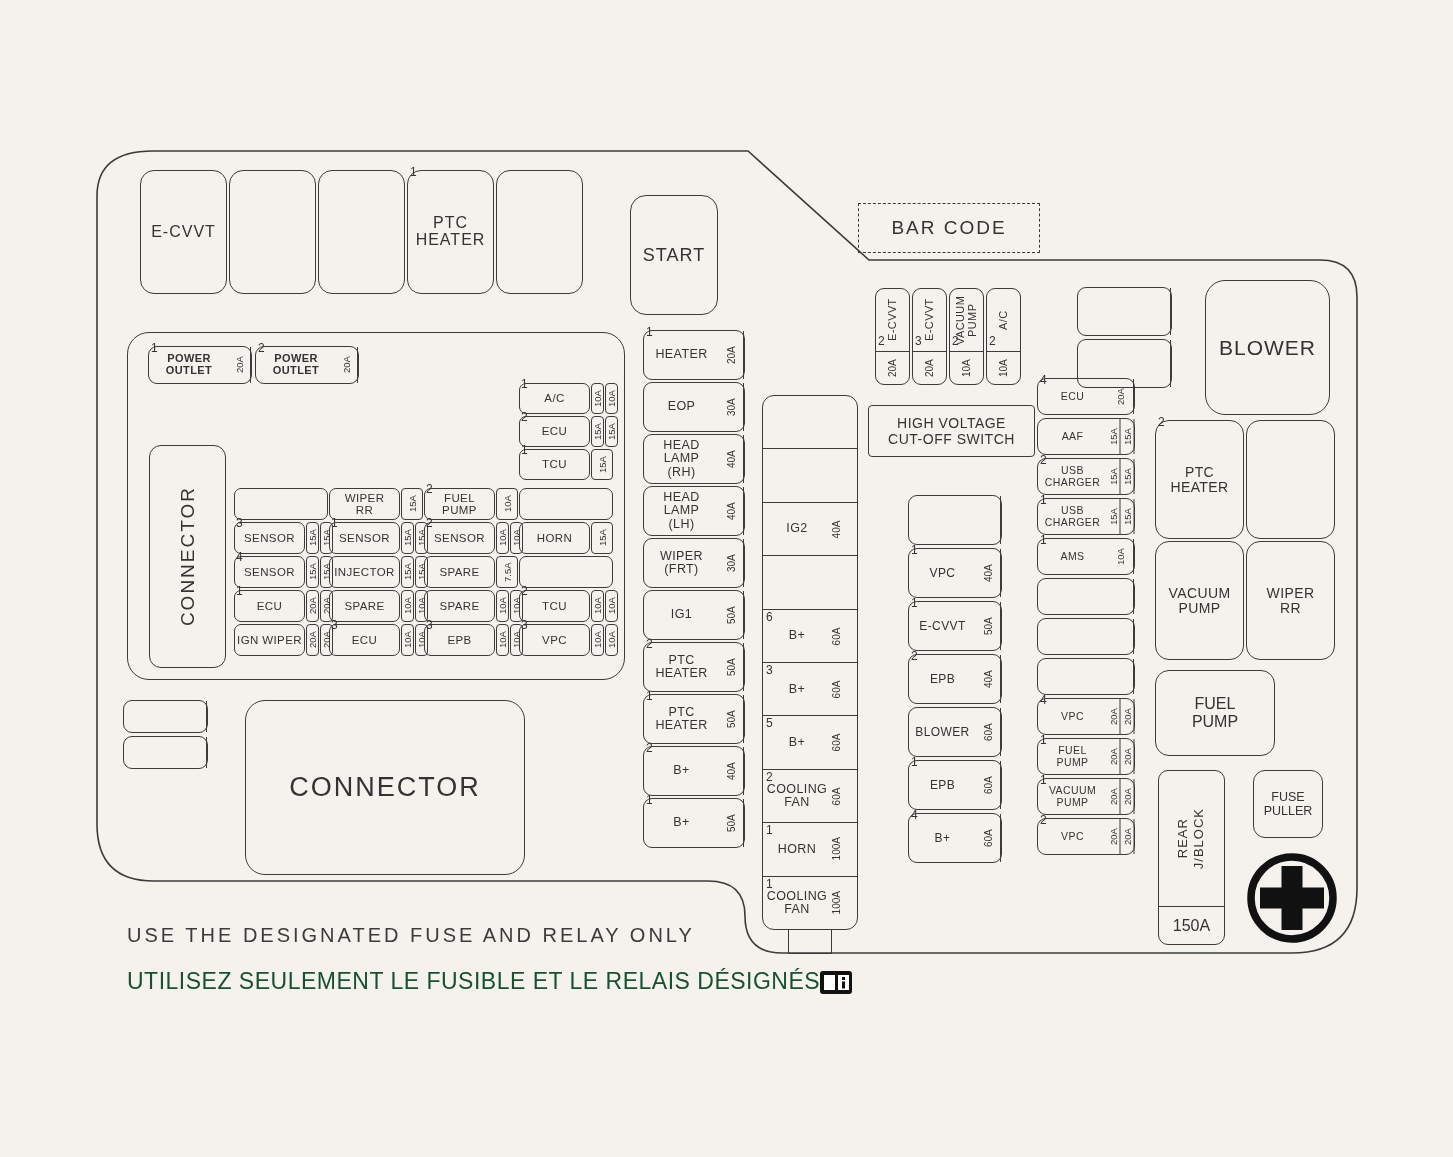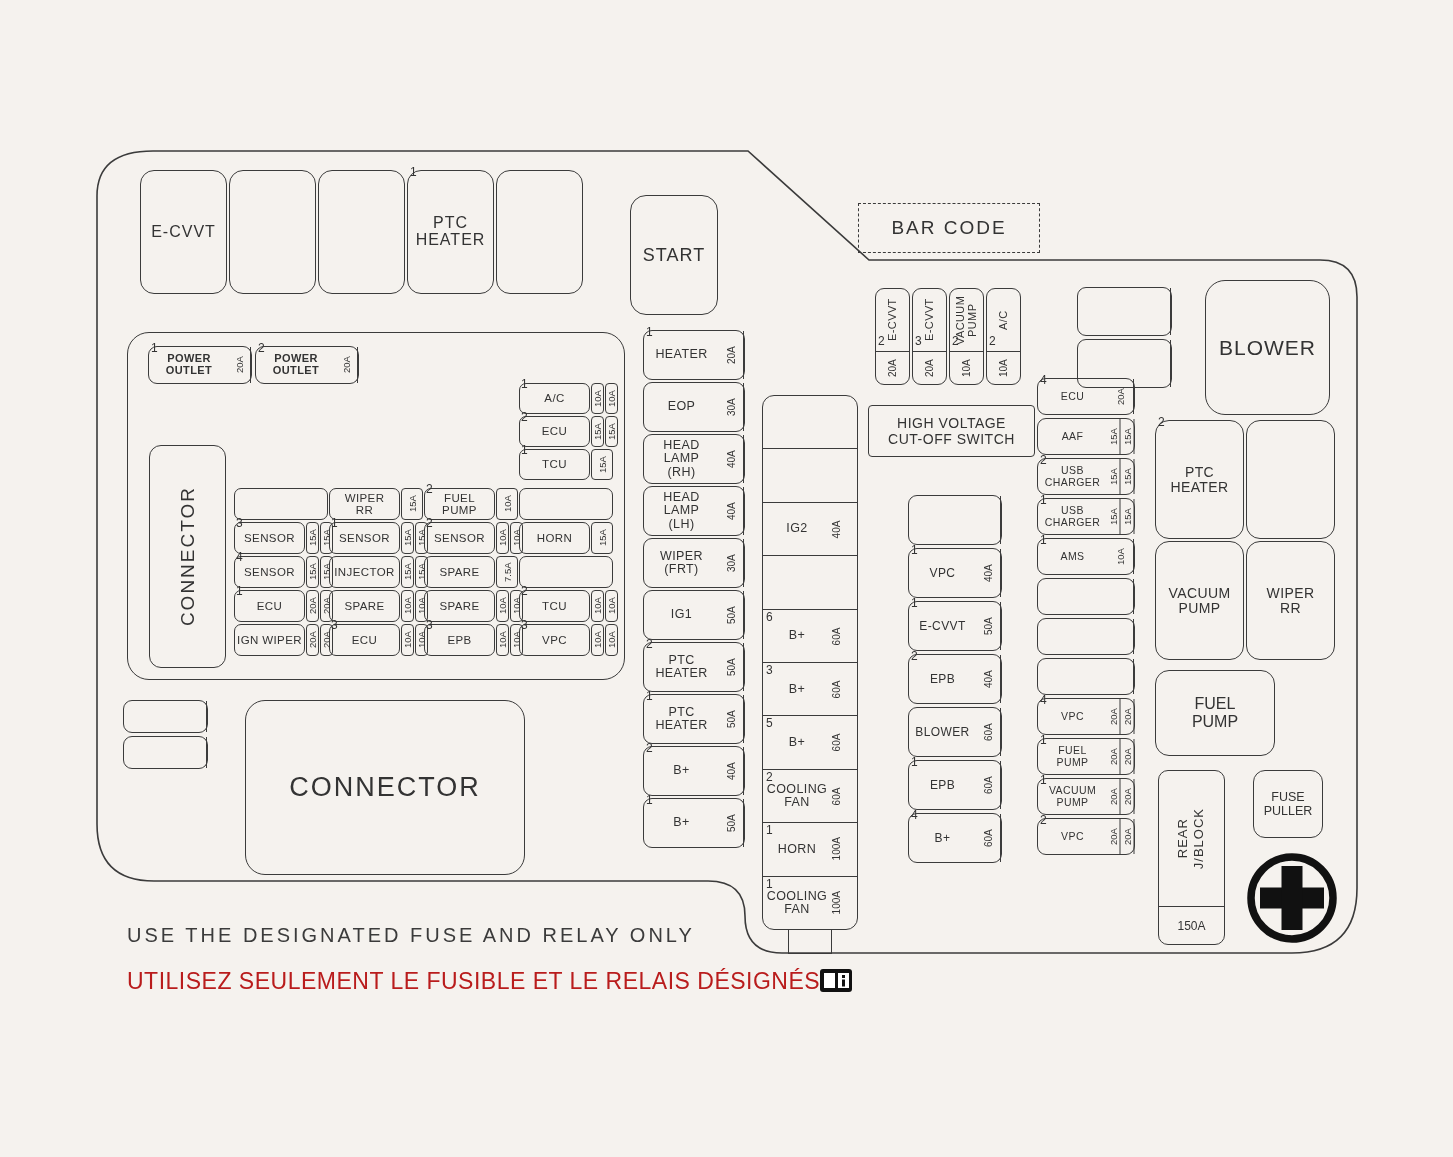--- a/index.html
+++ b/index.html
@@ -144,38 +144,38 @@
     border:1.4px solid #3b3b3b; border-radius:14px; display:flex;
     align-items:center; justify-content:center; text-align:center;
     white-space:pre-line; font-size:16px; line-height:1.15; }
 
   #rear-jblock { left:1158px; top:770px; width:67px; height:175px;
     border:1.4px solid #3b3b3b; border-radius:10px; display:flex;
     flex-direction:column; }
   #rear-jblock .rjb-label { flex:1; display:flex; align-items:center;
     justify-content:center; }
   #rear-jblock .rjb-amp { height:38px; border-top:1.3px solid #3b3b3b;
-    display:flex; align-items:center; justify-content:center; font-size:12px; }
+    display:flex; align-items:center; justify-content:center; font-size:16px; }
 
   #fuse-puller { left:1253px; top:770px; width:70px; height:68px;
     border:1.4px solid #3b3b3b; border-radius:12px; display:flex;
     align-items:center; justify-content:center; text-align:center;
     white-space:pre-line; font-size:12.5px; line-height:1.15; }
 
   #cross-symbol { left:1246px; top:852px; width:92px; height:92px; }
 
   .rot2 { writing-mode:vertical-rl; transform:rotate(180deg);
     white-space:pre-line; text-align:center; line-height:1.25; }
   #connector-left .rot2 { font-size:19px; letter-spacing:2px; }
   #rear-jblock .rot2 { font-size:13px; letter-spacing:1px; }
 
   #footer-en { left:127px; top:924px; font-size:20px; letter-spacing:3px;
     color:#3b3b3b; }
   #footer-fr { left:127px; top:968px; font-size:23px; letter-spacing:.5px;
-    color:#b91c1c; display:flex; align-items:flex-start; }
+    color:#14532d; display:flex; align-items:flex-end; }
 </style>
 </head>
 <body>
 
 <div id="stage">
 
   <svg class="abs" style="left:0;top:0" width="1453" height="1157" viewBox="0 0 1453 1157">
     <path d="M 97,196 Q 97,151 153,151 H 748 L 869,260 H 1320 Q 1357,260 1357,297
              V 888 Q 1357,953 1292,953 H 782 Q 745,953 745,916 Q 745,881 708,881
              H 154 Q 97,881 97,824 Z" fill="none" stroke="#3b3b3b" stroke-width="1.6"></path>

